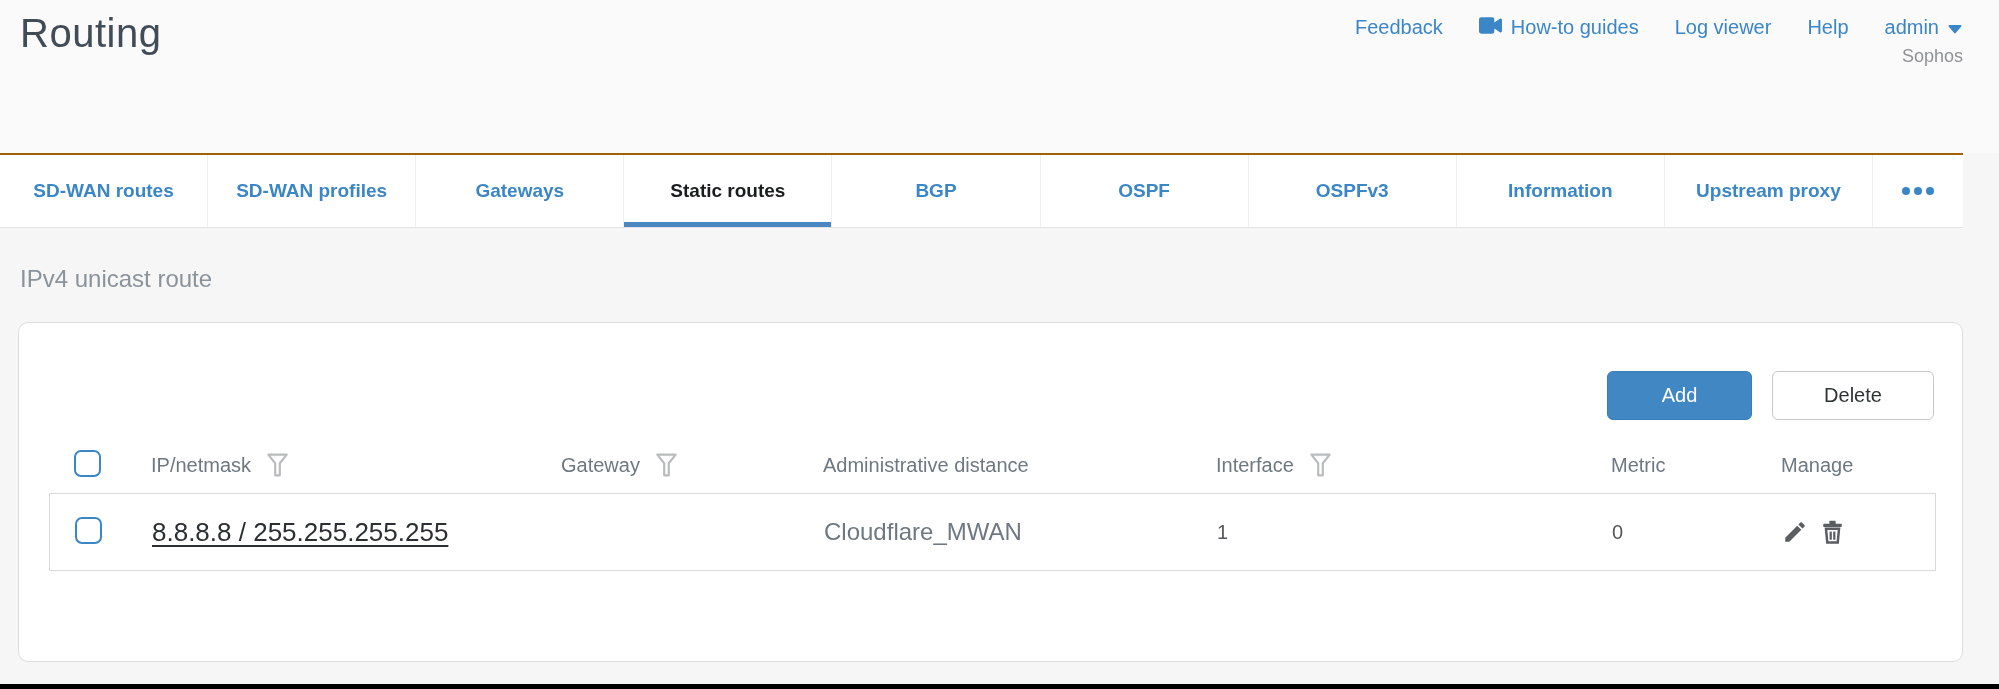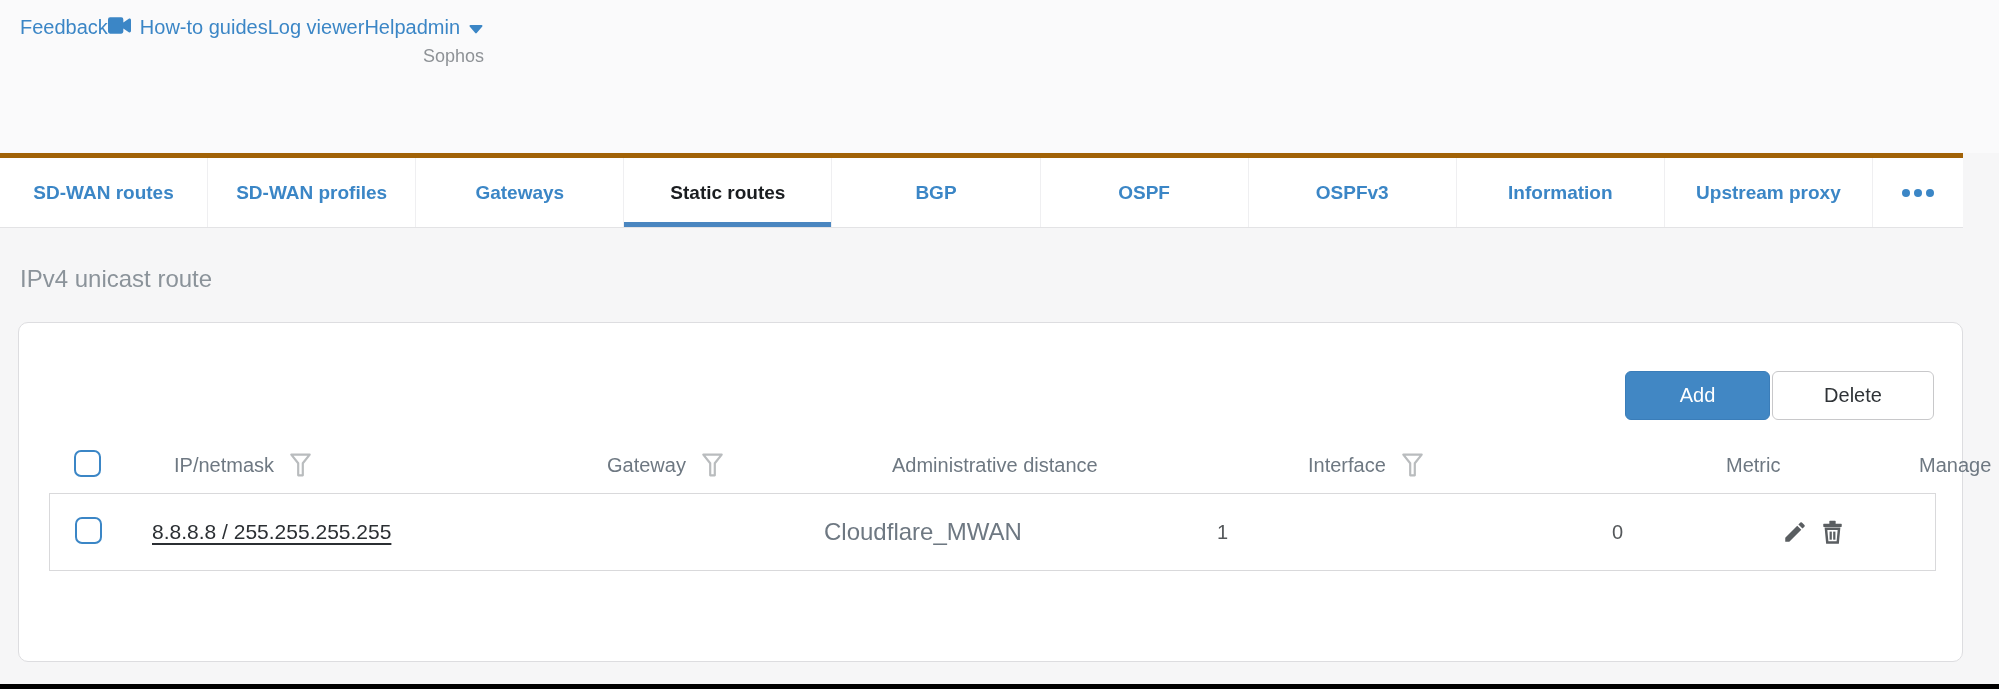--- a/index.html
+++ b/index.html
@@ -4,63 +4,64 @@
 <style>
   * { margin:0; padding:0; box-sizing:border-box; }
   html,body { width:1999px; height:689px; }
   body { font-family:"Liberation Sans", sans-serif; background:#f6f6f7; overflow:hidden; }
   .page { position:relative; width:1999px; height:689px; background:#f6f6f7; }
 
   
   .top-header { height:153px; background:#fafafb; display:flex; justify-content:space-between; padding:8px 36px 0 20px; }
   .page-title { font-size:40px; font-weight:300; color:#414c57; line-height:1.25; letter-spacing:.5px; }
   .header-right { display:flex; flex-direction:column; align-items:flex-end; padding-top:8px; }
-  .header-links { display:flex; }
+  .header-links { display:flex; gap:36px; }
   .hlink { font-size:20px; font-weight:500; color:#3b86c6; cursor:pointer; white-space:nowrap; display:flex; align-items:center; gap:9px; }
   .brand { margin-top:7px; font-size:18px; color:#8e9296; }
 
   
-  .tab-bar { height:75px; width:1963px; background:#ffffff; border-top:5px solid #a16207; border-bottom:1px solid #e3e3e5; display:flex; }
+  .tab-bar { height:75px; width:1963px; background:#ffffff; border-top:2px solid #a16207; border-bottom:1px solid #e3e3e5; display:flex; }
   .tab { flex:1 1 0; display:flex; align-items:center; justify-content:center; font-size:19px; font-weight:700; color:#3b86c6; position:relative; border-left:1px solid #efeff1; cursor:pointer; white-space:nowrap; }
   .tab:first-child { border-left:none; }
   .tab.active { color:#1a1d20; }
   .tab.active::after { content:""; position:absolute; left:0; right:0; bottom:0; height:5px; background:#4a86c0; }
   .tab-overflow { flex:0 0 91px; display:flex; align-items:center; justify-content:center; gap:4px; border-left:1px solid #efeff1; cursor:pointer; }
   .dot { width:8px; height:8px; border-radius:50%; background:#3b86c6; }
 
   
   .section-heading { margin:30px 0 0 20px; height:42px; line-height:42px; font-size:24px; font-weight:400; color:#8b939a; }
 
   .card { margin:22px 0 0 18px; width:1945px; height:340px; background:#ffffff; border:1px solid #dddde0; border-radius:10px; }
-  .toolbar { display:flex; justify-content:flex-end; gap:2px; padding:48px 28px 0 0; }
+  .toolbar { display:flex; justify-content:flex-end; gap:20px; padding:48px 28px 0 0; }
   .btn { height:49px; font-size:20px; font-family:inherit; border-radius:6px; display:flex; align-items:center; justify-content:center; cursor:pointer; }
   .btn-add { width:145px; background:#4187c4; border:1px solid #3a7db9; color:#ffffff; }
   .btn-delete { width:162px; background:#ffffff; border:1px solid #c8c8ca; color:#2f3337; }
 
   
   .grid { display:grid; grid-template-columns:102px 410px 262px 393px 395px 170px auto; align-items:center; }
-  .table-head { margin:22px 26px 0 30px; height:46px;gap:23px; }
+  .table-head { margin:22px 26px 0 30px; height:46px; }
   .head-cell { display:flex; align-items:center; gap:15px; font-size:20px; color:#6e7882; }
   .cb-cell { padding-left:25px; }
   .checkbox { display:inline-block; width:27px; height:27px; border:2px solid #3b86c6; border-radius:7px; background:#fff; cursor:pointer; }
   .row-box { margin:5px 26px 0 30px; height:78px; border:1px solid #d9d9db; background:#fff; }
-  .ip-link { font-size:21px; color:#2b2f33; text-decoration:underline; text-underline-offset:4px; cursor:pointer; }
+  .ip-link { font-size:26px; color:#2b2f33; text-decoration:underline; text-underline-offset:4px; cursor:pointer; }
   .cell-muted { font-size:24px; color:#6e7882; }
   .cell-num { font-size:20px; color:#55585b; }
   .manage-cell { display:flex; align-items:center; gap:11px; }
   .icon-btn { display:flex; align-items:center; cursor:pointer; }
 
   .bottom-bar { position:absolute; left:0; bottom:0; width:1999px; height:5px; background:#000000; }
 </style>
 </head>
 <body>
 
 <div class="page">
 
   <div class="top-header">
+    <div class="page-title">Routing</div>
     <div class="header-right">
       <div class="header-links">
         <span class="hlink">
             <span>Feedback</span>
           </span>
         <span class="hlink">
           <span class="icon">
             <svg width="23" height="17" viewBox="0 0 24 17">
                 <path d="M2.2 0h11.6A2.2 2.2 0 0 1 16 2.2v3.1l5.7-3.8c.9-.6 2.3.03 2.3 1.2v11.6c0 1.17-1.4 1.8-2.3 1.2L16 11.7v3.1a2.2 2.2 0 0 1-2.2 2.2H2.2A2.2 2.2 0 0 1 0 14.8V2.2A2.2 2.2 0 0 1 2.2 0z" fill="#3b86c6"></path>
               </svg>

